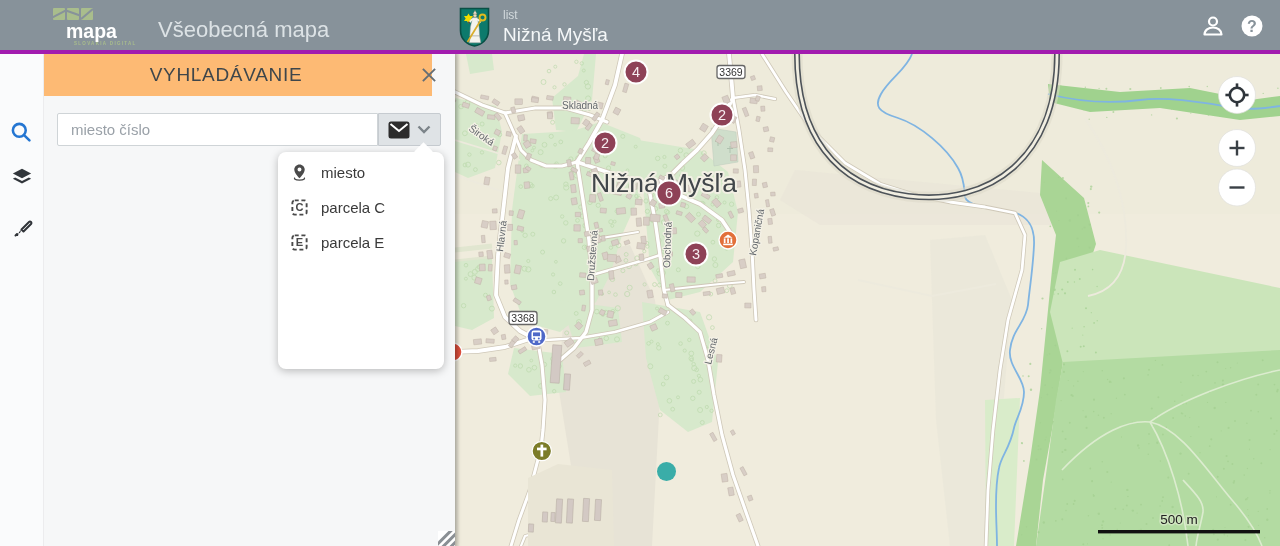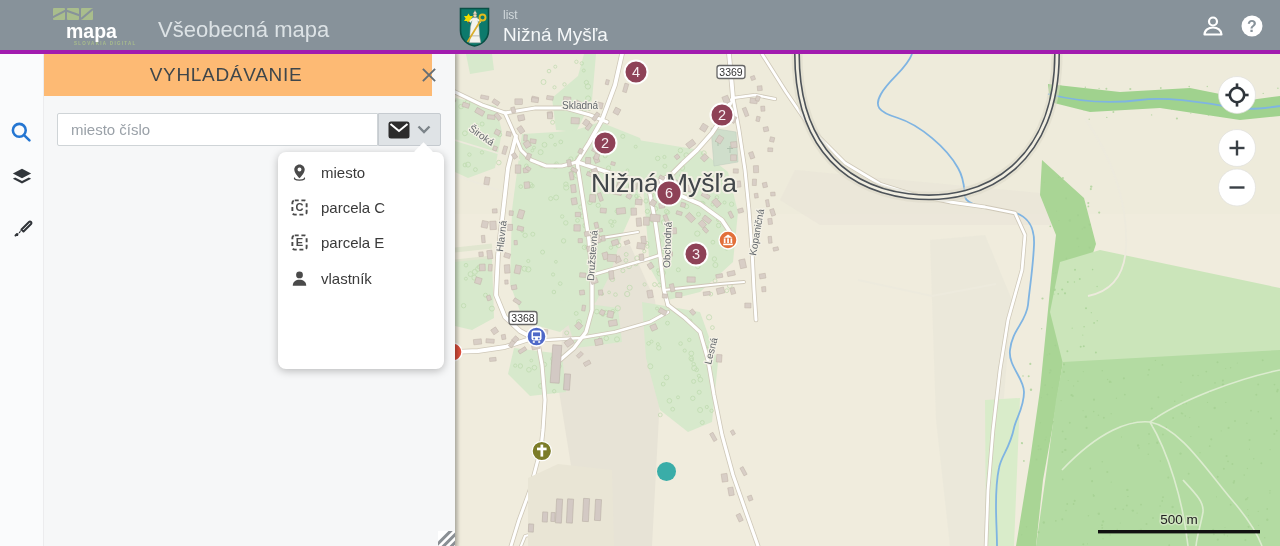--- a/index.html
+++ b/index.html
@@ -1125,22 +1125,18 @@
           <path d="M6.3,18.6 C4.9,19.5 5.8,21.6 12,21.6 C18.2,21.6 19.1,19.5 17.7,18.6" fill="none" stroke="#4a4a4a" stroke-width="1.7"></path>
         </svg>miesto</div>
     <div class="ditem"><svg width="19" height="19" viewBox="0 0 24 24">
           <rect x="3" y="3" width="18" height="18" rx="3" fill="none" stroke="#4a4a4a" stroke-width="2.4" stroke-dasharray="5 3.4"></rect>
           <text x="12" y="17" text-anchor="middle" font-size="14" font-weight="bold" fill="#4a4a4a" font-family="Liberation Sans">C</text>
         </svg>parcela C</div>
     <div class="ditem"><svg width="19" height="19" viewBox="0 0 24 24">
           <rect x="3" y="3" width="18" height="18" rx="3" fill="none" stroke="#4a4a4a" stroke-width="2.4" stroke-dasharray="5 3.4"></rect>
           <text x="12" y="17" text-anchor="middle" font-size="14" font-weight="bold" fill="#4a4a4a" font-family="Liberation Sans">E</text>
         </svg>parcela E</div>
-    <div class="ditem"><svg width="19" height="19" viewBox="0 0 24 24" fill="#4a4a4a">
-          <circle cx="12" cy="7.5" r="4.3"></circle>
-          <path d="M3.5,21 c0,-4.8 4,-7.3 8.5,-7.3 c4.5,0 8.5,2.5 8.5,7.3 Z"></path>
-        </svg>vlastník</div>
   </div>
   <div class="grip">
       <i style="left:-5px;top:3px"></i>
       <i style="left:-2px;top:8px"></i>
       <i style="left:1px;top:13px"></i>
     </div>
 </div>
 </body></html>

